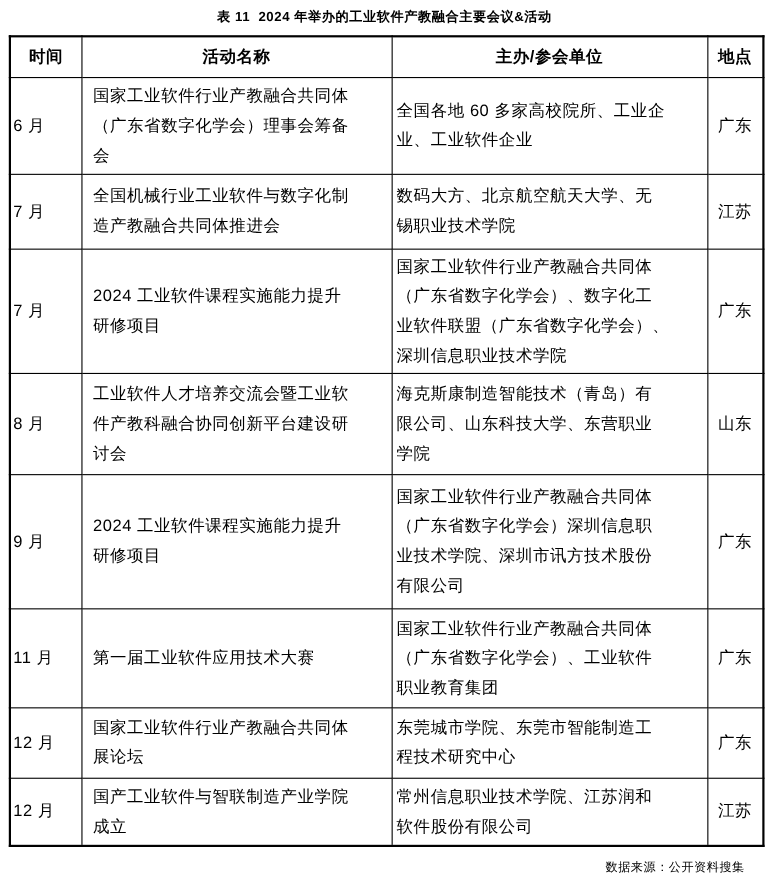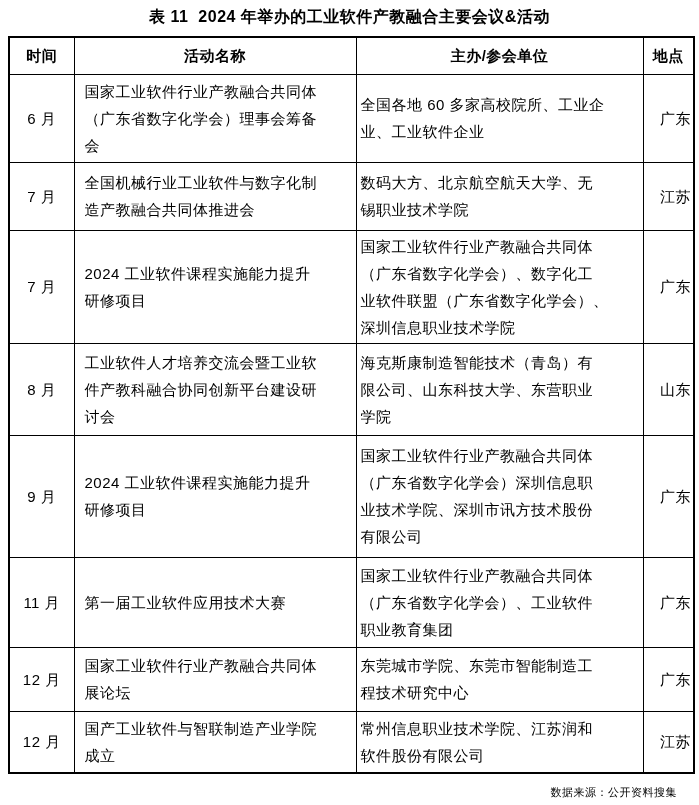--- a/index.html
+++ b/index.html
@@ -9,21 +9,21 @@
     box-sizing: border-box;
     padding-top: 7px;
     font-family: "Liberation Sans", "DejaVu Sans", sans-serif;
     color: #000000;
     background: #ffffff;
     overflow: hidden;
   }
   .title {
     text-align: center;
     font-weight: bold;
-    font-size: 16px;
+    font-size: 12px;
     letter-spacing: 0.5px;
     white-space: pre;
     margin-bottom: 8px;
   }
   table.events {
     border-collapse: collapse;
     table-layout: fixed;
     margin-left: 8px;
     width: 685px;
     border: 2px solid #000;
@@ -36,22 +36,22 @@
     vertical-align: middle;
     box-sizing: border-box;
     overflow: hidden;
   }
   thead tr { height: 37px; margin-left: 12px; }
   thead th {
     font-weight: bold;
     text-align: center;
     padding: 0 2px;
   }
-  td.time  { text-align: center; padding: 0 2px; }
-  td.place { text-align: right; padding: 4px 2px; }
+  td.time  { padding: 0 2px; }
+  td.place { text-align: center; padding: 4px 2px; }
   td.name  { text-align: left;  white-space: pre-line; padding: 2px 8px 2px 10px; }
   td.org   { text-align: left; white-space: pre-line; padding: 2px 4px; }
   tr.r0 { height: 88px; }
   tr.r1 { height: 68px; }
   tr.r2 { height: 112px; }
   tr.r3 { height: 92px; }
   tr.r4 { height: 122px; }
   tr.r5 { height: 90px; }
   tr.r6 { height: 64px; }
   tr.r7 { height: 62px; }

